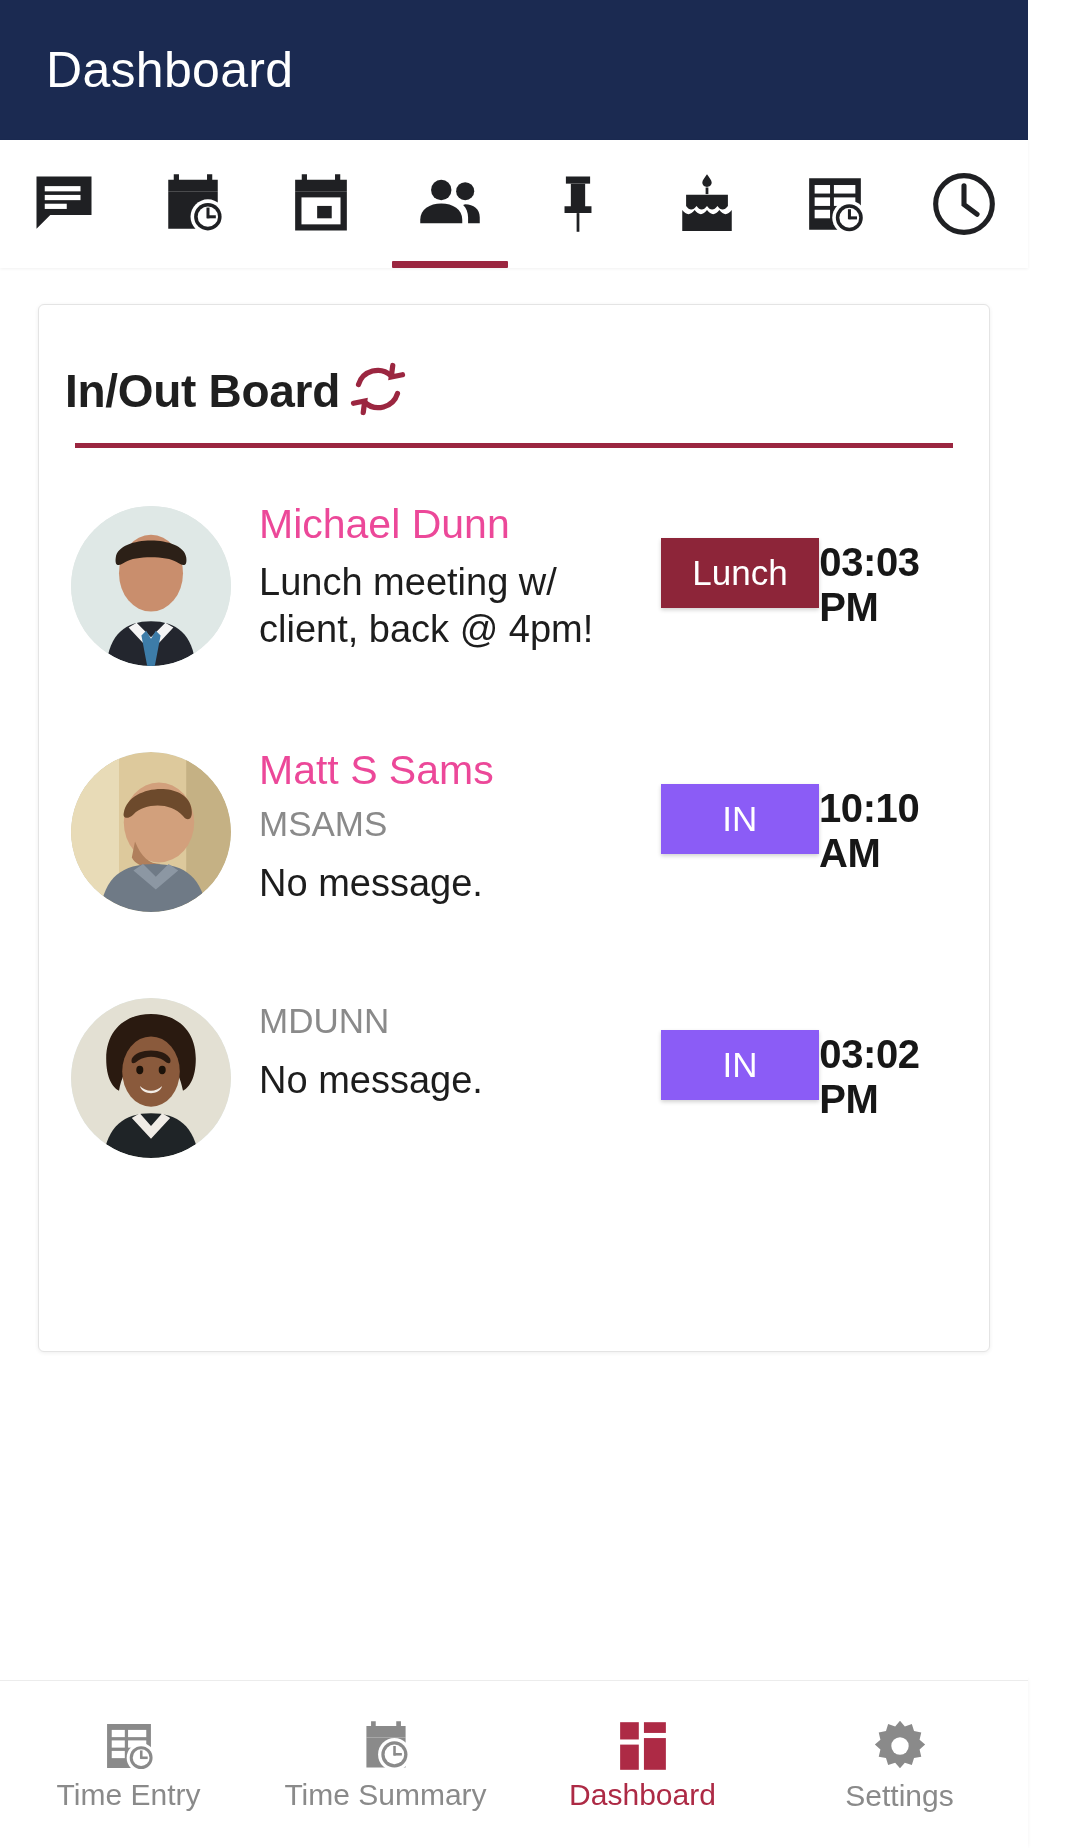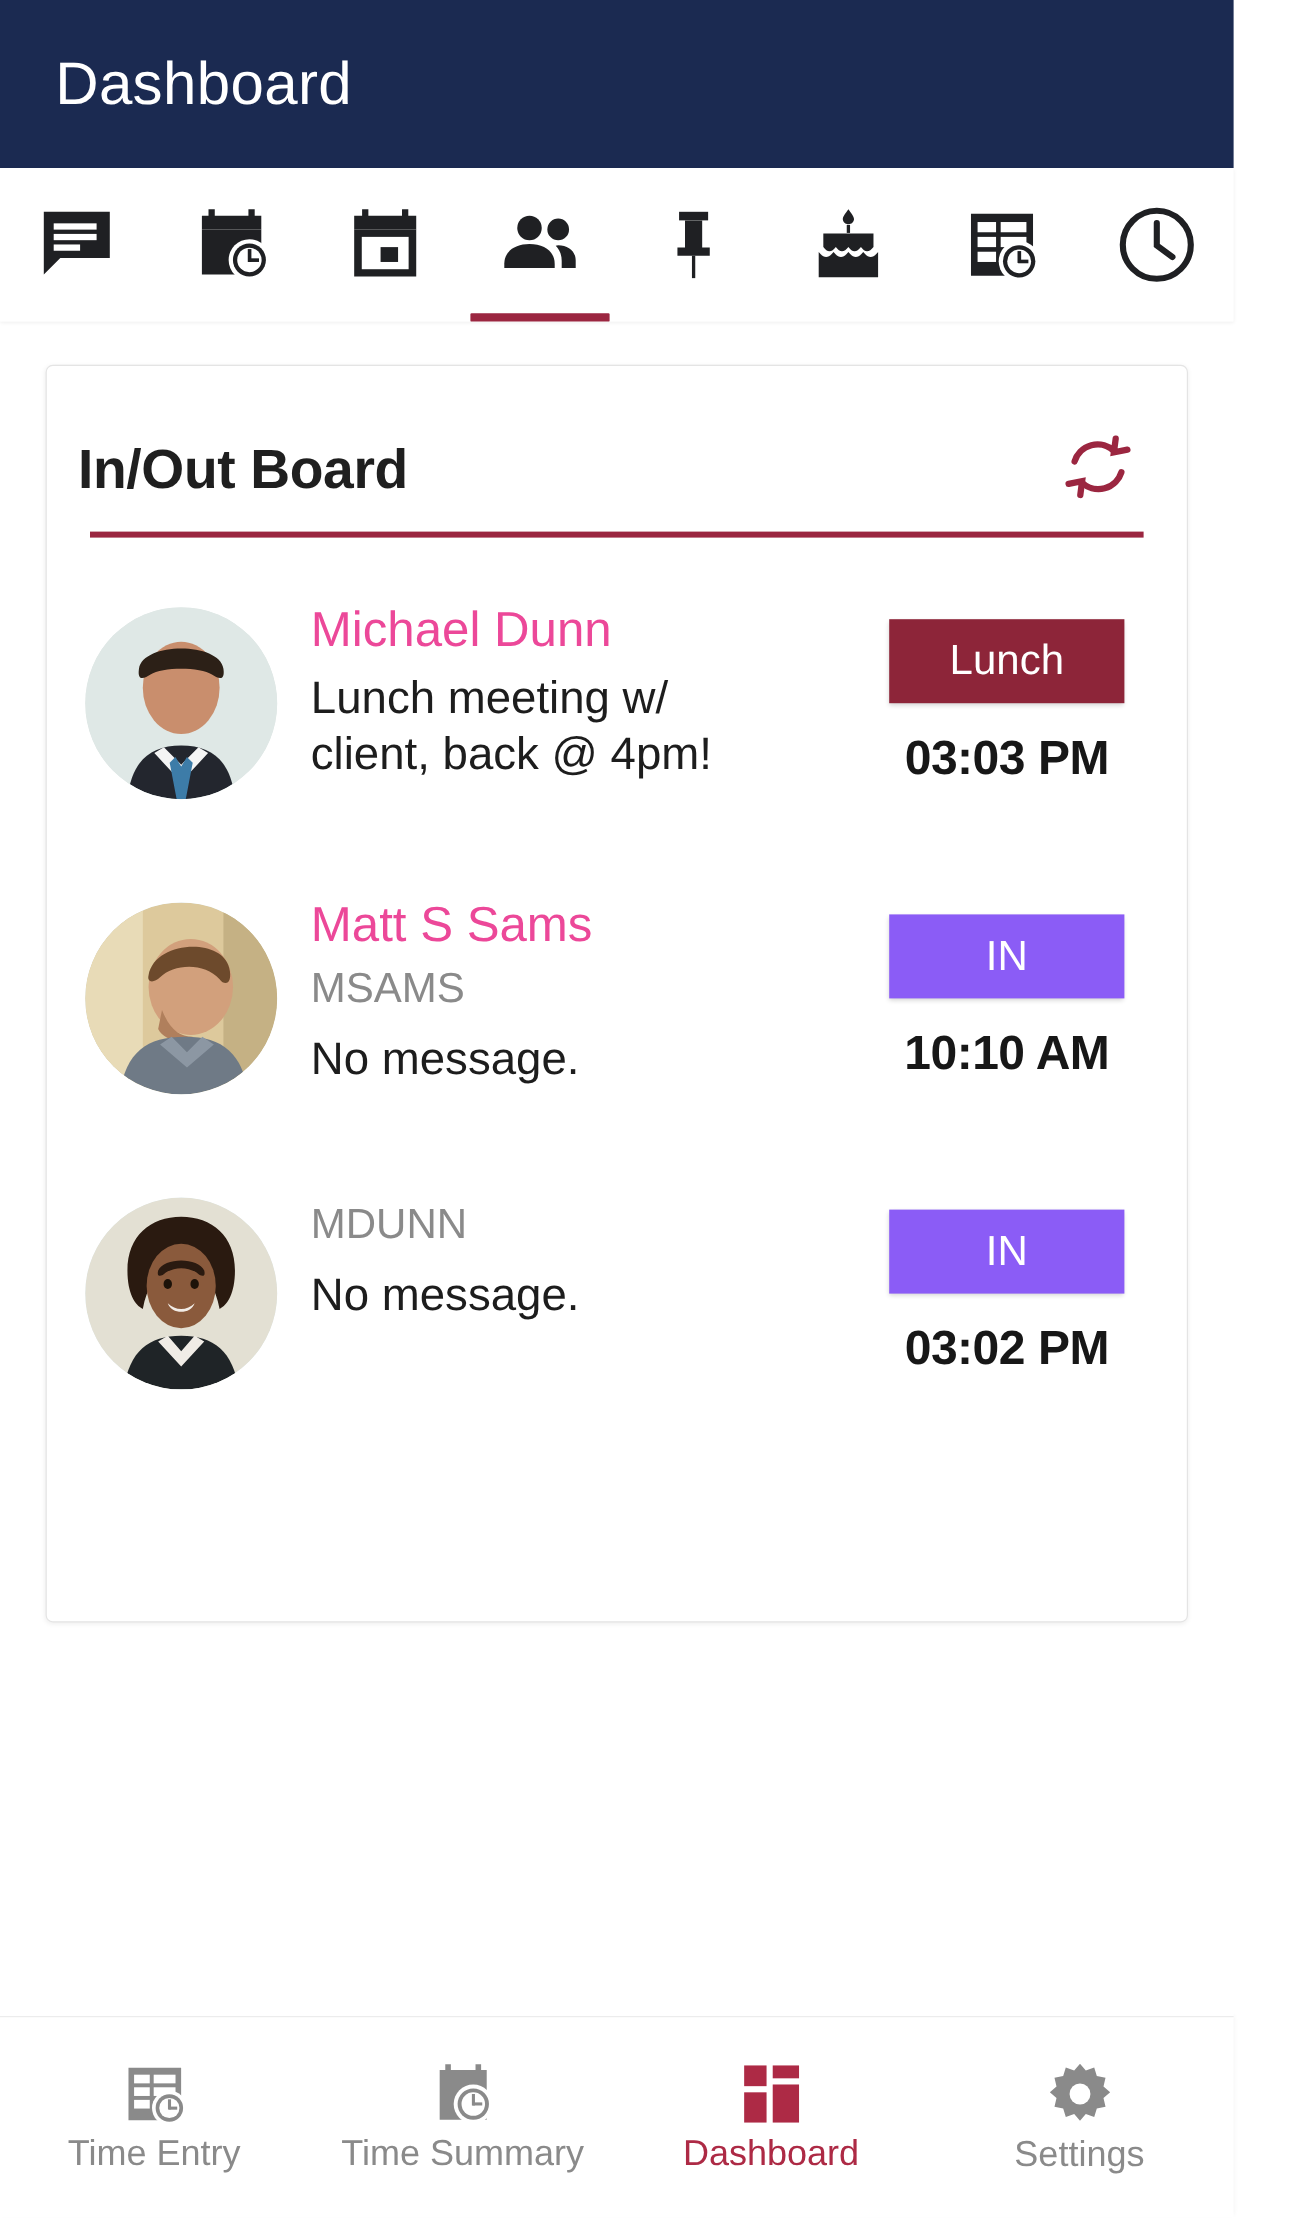--- a/index.html
+++ b/index.html
@@ -80,21 +80,20 @@
     border-radius:6px;
     box-shadow:0 1px 4px rgba(0,0,0,0.07);
     height:1048px;
     padding:0 26px;
     display:flex;
     flex-direction:column;
   }
   .card-head {
     display:flex;
     align-items:center;
-    justify-content:space-between;
     padding:44px 0 0 0;
     height:128px;
   }
   .card-title {
     font-size:46px;
     font-weight:700;
     color:#1f1f1f;
     letter-spacing:-0.3px;
   }
   .refresh-btn {
@@ -149,21 +148,21 @@
   .who .msg {
     font-size:38px;
     color:#1d1d1d;
     line-height:1.22;
     margin-top:10px;
     max-width:400px;
   }
   .stat {
     flex:0 0 236px;
     display:flex;
-    flex-direction:column;
+    flex-direction:row;
     align-items:center;
     padding-top:18px;
   }
   .badge {
     width:196px;
     height:70px;
     display:flex;
     align-items:center;
     justify-content:center;
     color:#ffffff;

